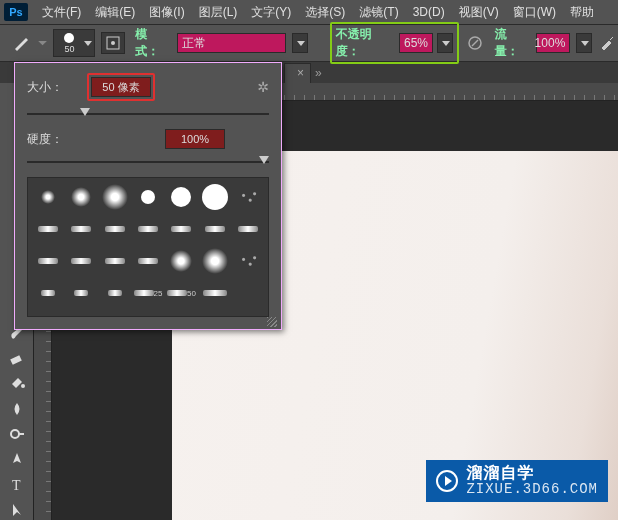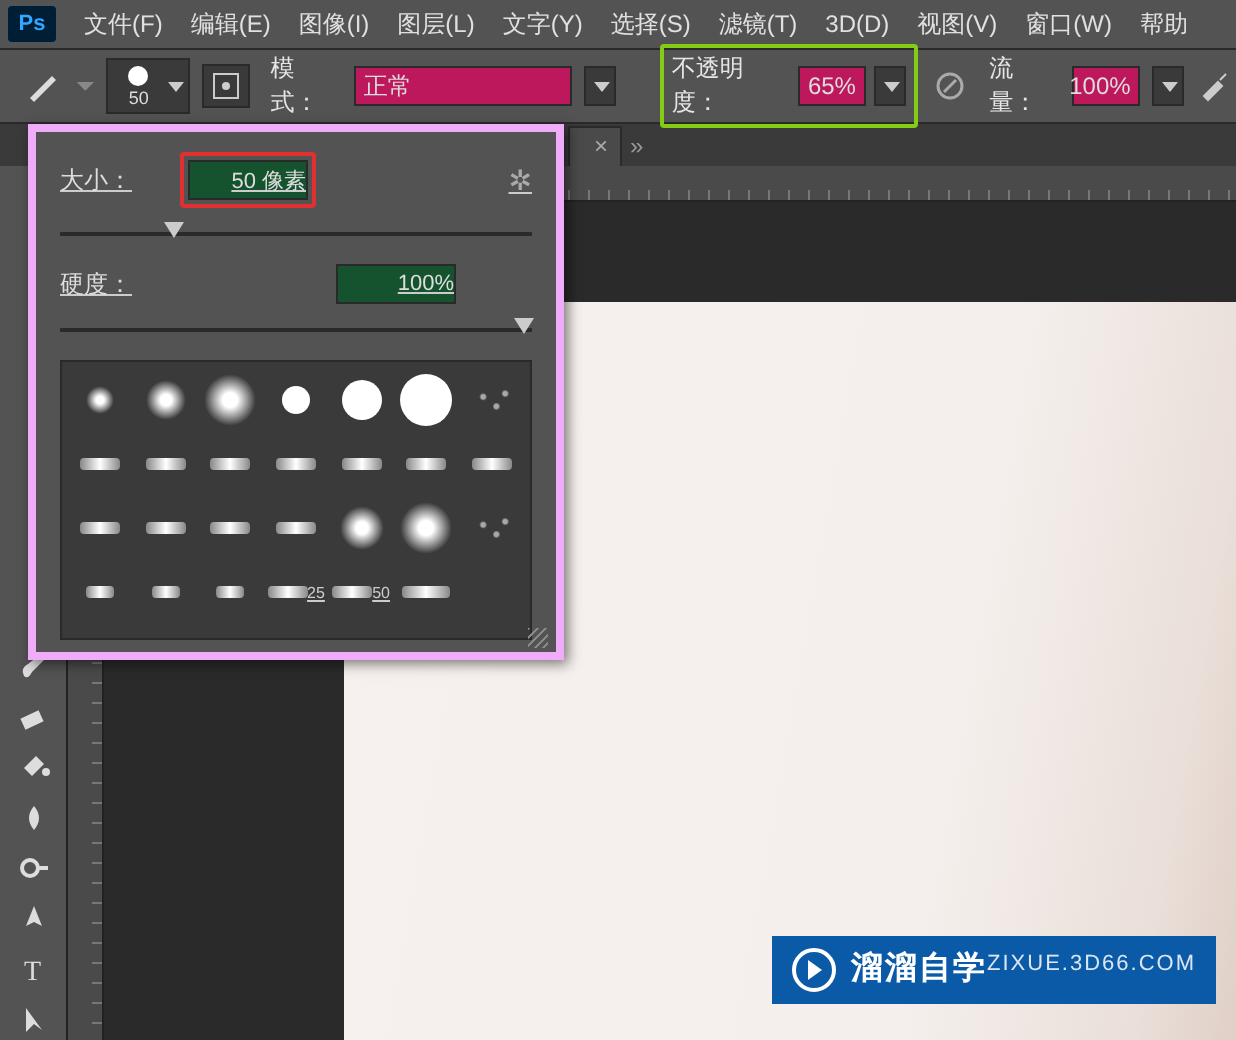--- a/index.html
+++ b/index.html
@@ -65,21 +65,21 @@
   }
   .brush-dot { width: 10px; height: 10px; background: #fff; border-radius: 50%; }
   .brush-size-lbl { font-size: 9px; margin-top: 1px;}
   .dd-arrow { width: 0; height: 0; border-left: 4px solid transparent; border-right: 4px solid transparent; border-top: 5px solid #ccc; margin-left: 2px;}
   .opt-icon {
     width: 24px; height: 22px;
     background: #3a3a3a;
     border: 1px solid #2a2a2a;
     display: flex; align-items: center; justify-content: center;
   }
-  .opt-label { color: #e5e5e5; margin-left: 4px; }
+  .opt-label { color: #86efac; margin-left: 4px; font-weight: bold; }
   .opt-input {
     background: #be185d;
     border: 1px solid #2a2a2a;
     color: #ddd;
     height: 20px;
     padding: 0 4px;
     display: flex;
     align-items: center;
   }
   .mode-input { width: 110px; }
@@ -171,34 +171,33 @@
     background: linear-gradient(100deg, #f6f1ee 0%, #f4efec 60%, #eadfd9 80%, #d9c5ba 95%);
   }
 
   
   .brush-popup {
     position: absolute;
     top: 62px; left: 14px;
     width: 268px;
     height: 268px;
     background: #535353;
-    border: 4px solid #f0abfc;
+    border: 1px solid #f0abfc;
     box-shadow: 2px 2px 6px rgba(0,0,0,0.5);
     padding: 10px 12px 6px 12px;
-    text-decoration: underline;
   }
   .bp-row { display: flex; align-items: center; margin-bottom: 6px; }
   .bp-label { flex: 0 0 60px; color: #ddd; }
   .bp-value-box {
-    background: #14532d;
+    background: #7f1d1d;
     border: 1px solid #2a2a2a;
     color: #ddd;
     height: 20px;
     width: 60px;
-    display: flex; align-items: center; justify-content: flex-end;
+    display: flex; align-items: center; justify-content: center;
     font-size: 11px;
   }
   .bp-redbox { border: 2px solid #e03030; padding: 2px; border-radius: 2px; }
   .bp-gear { margin-left: auto; color: #aaa; font-size: 14px; }
   .bp-slider {
     position: relative;
     height: 14px;
     margin-bottom: 8px;
   }
   .bp-track { position:absolute; top:6px; left:0; right:0; height:2px; background:#2a2a2a; }
@@ -241,23 +240,23 @@
     display: flex;
     align-items: center;
     gap: 8px;
     font-size: 14px;
   }
   .wm-play {
     width: 22px; height: 22px; border: 2px solid #fff; border-radius: 50%;
     display:flex; align-items:center; justify-content:center;
   }
   .wm-tri { width:0;height:0;border-top:5px solid transparent; border-bottom:5px solid transparent; border-left:7px solid #fff; margin-left:2px;}
-  .wm-text { display:flex; line-height:1;}
+  .wm-text { display:flex; flex-direction:column; line-height:1;font-family:Liberation Mono, monospace;}
   .wm-main { font-size:16px; font-weight:bold; letter-spacing:1px;}
-  .wm-sub { font-size:11px; opacity:0.85; letter-spacing:1px;}
+  .wm-sub { font-size:14px; opacity:0.85; letter-spacing:1px;}
 </style>
 </head>
 <body>
 
 <div class="menubar">
   <div class="ps-logo">Ps</div>
   <div class="menu-item">文件(F)</div>
   <div class="menu-item">编辑(E)</div>
   <div class="menu-item">图像(I)</div>
   <div class="menu-item">图层(L)</div>

